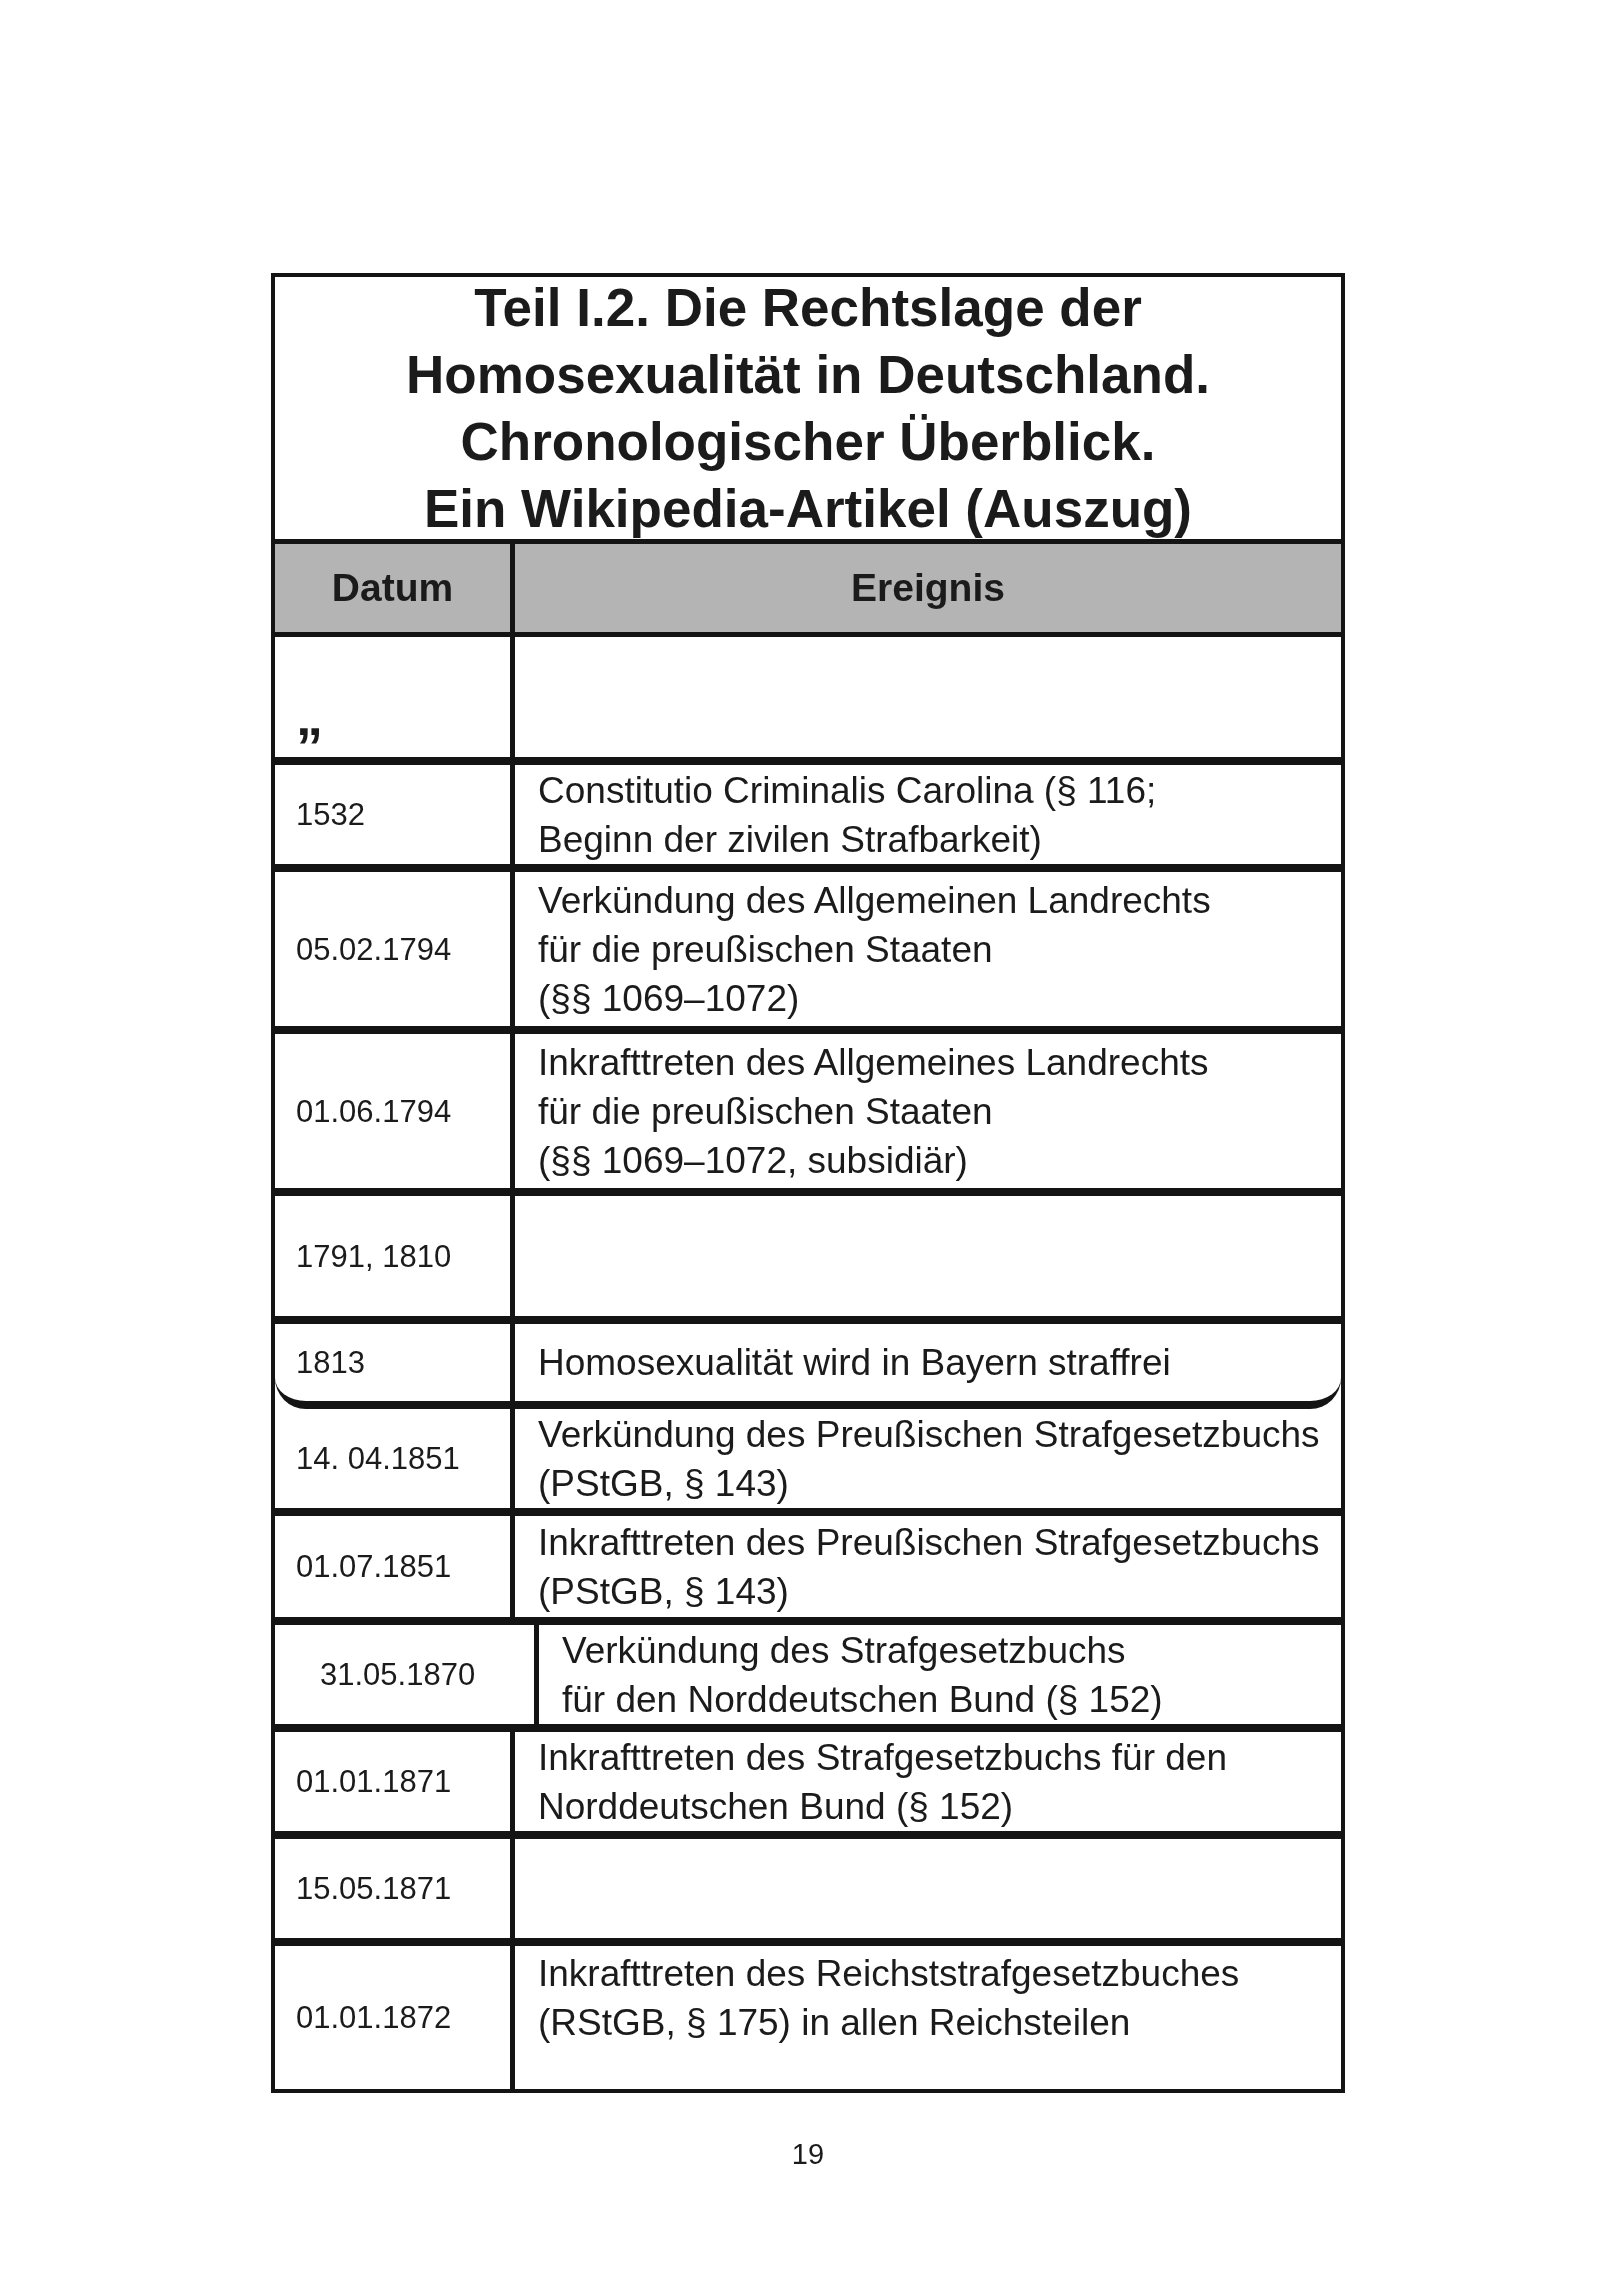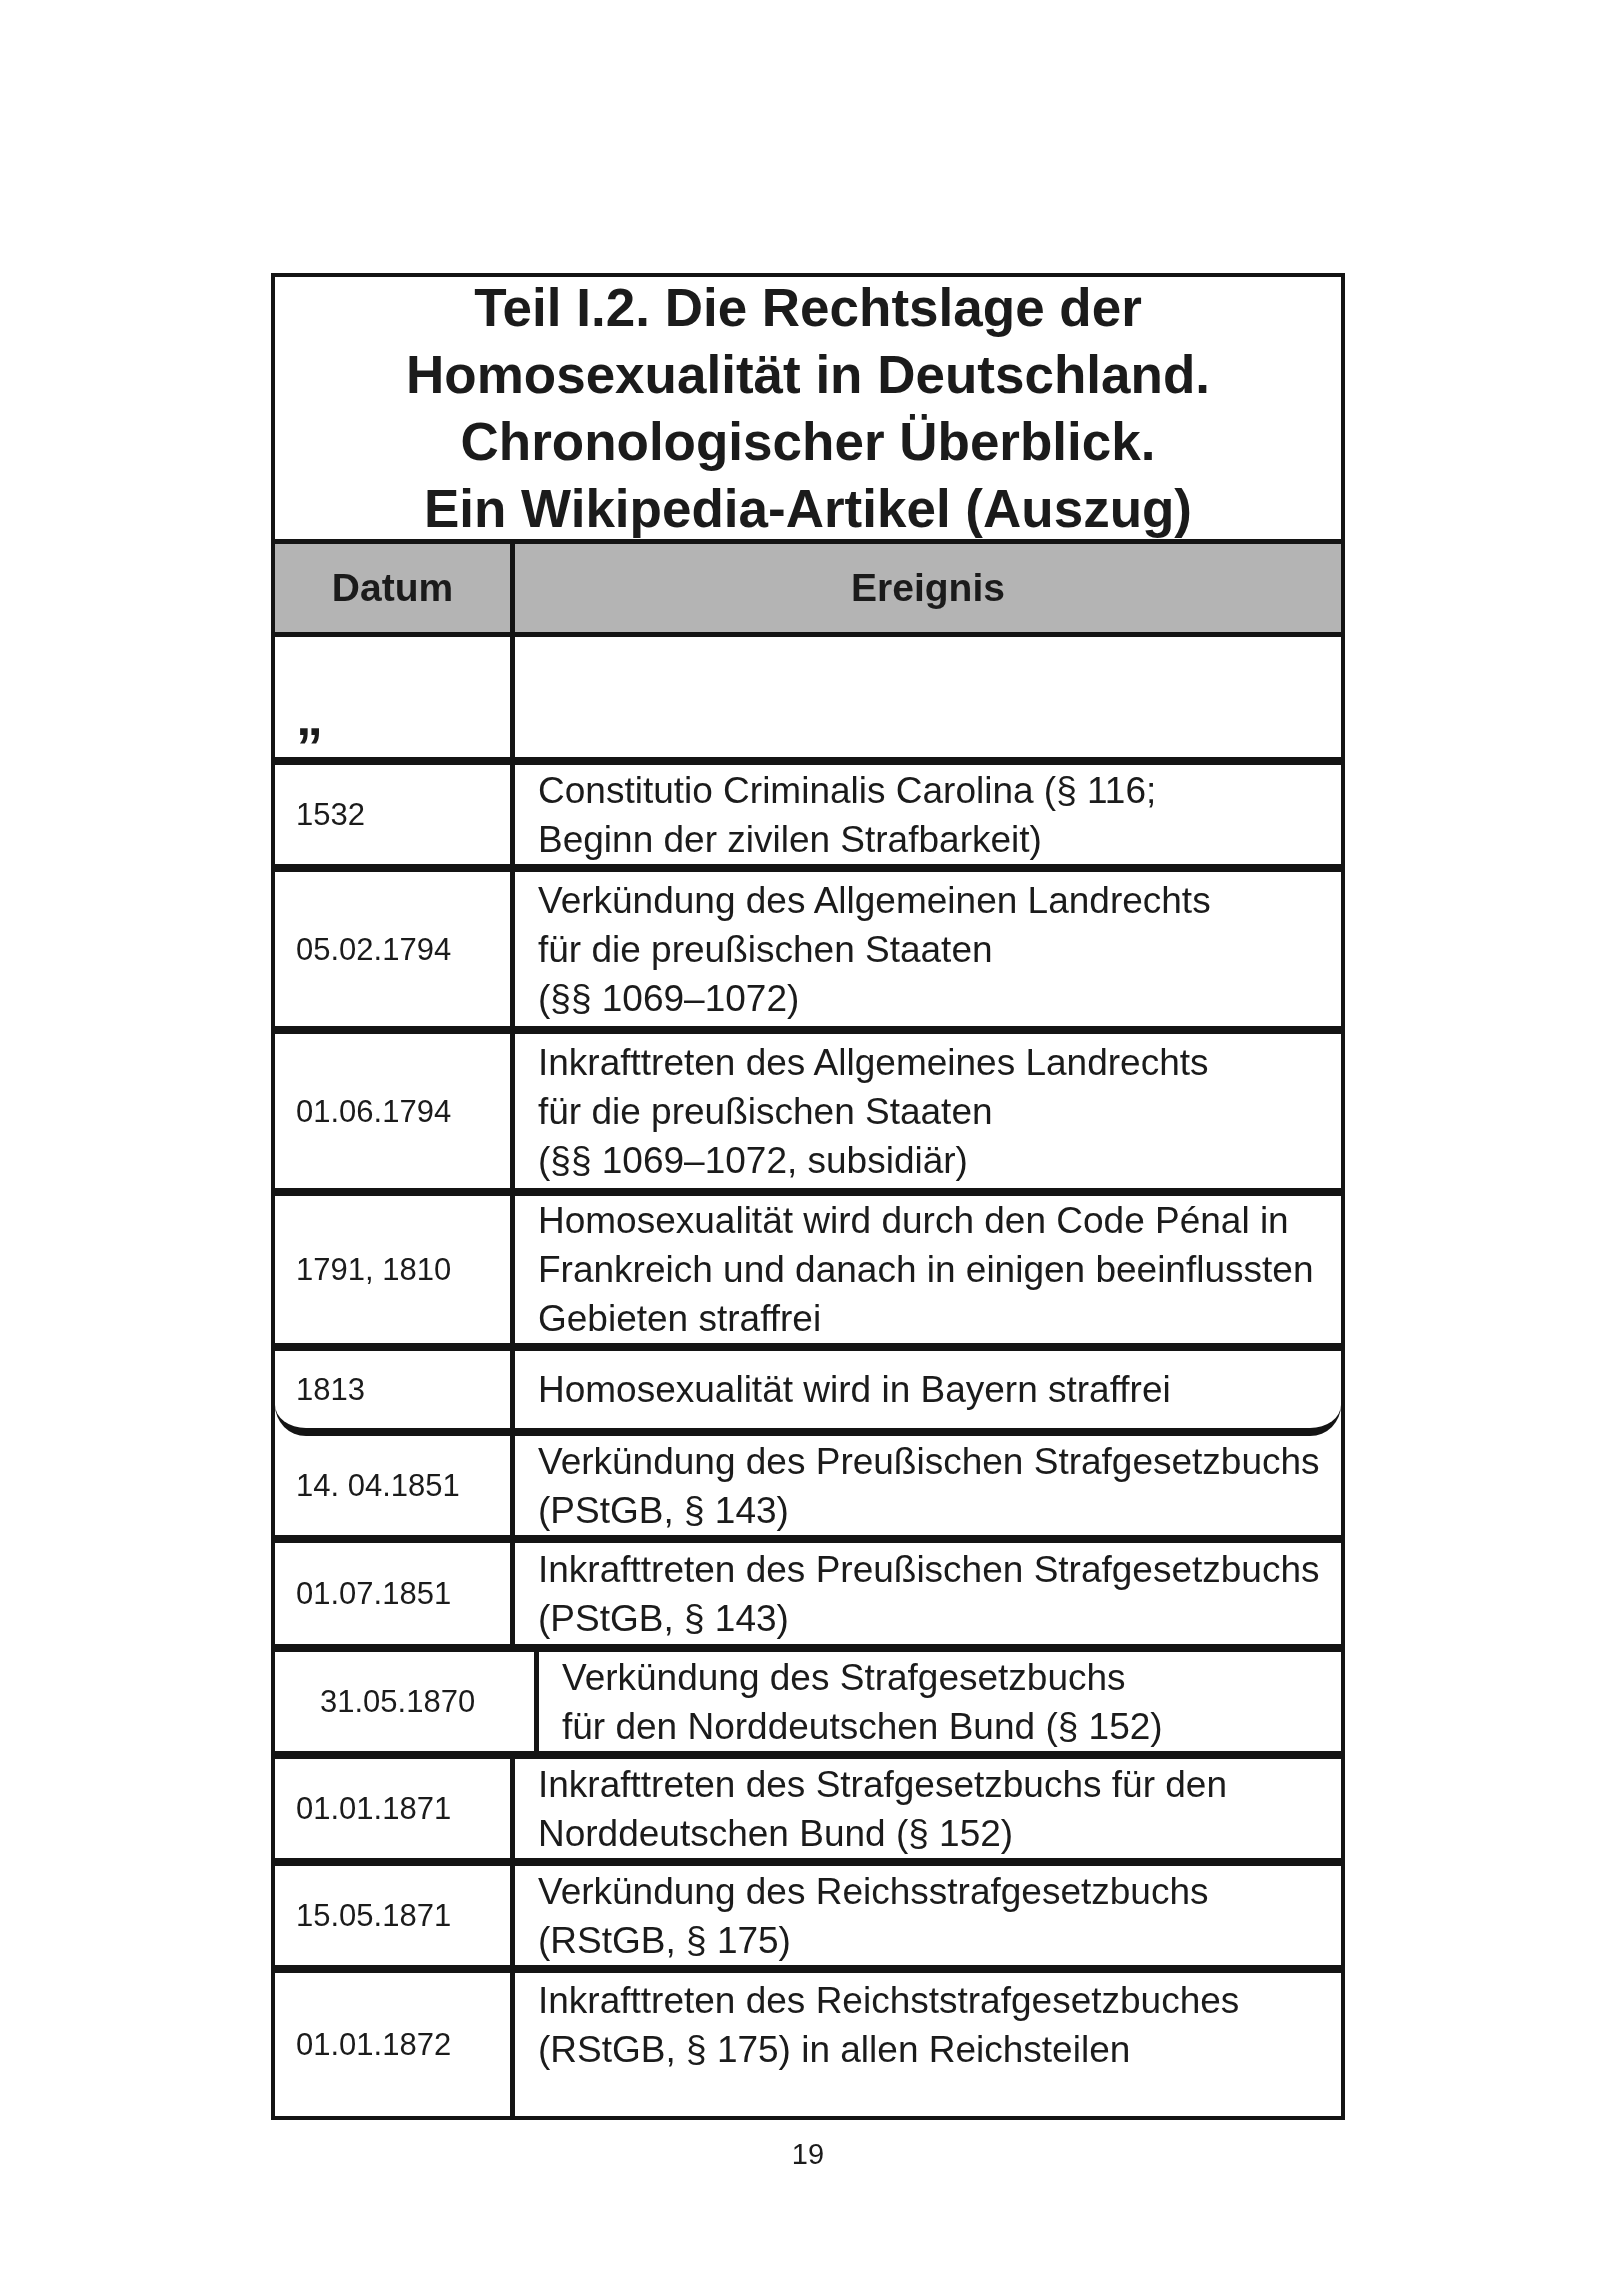--- a/index.html
+++ b/index.html
@@ -146,23 +146,20 @@
 
     <div class="trow r3">
       <div class="date-col date-cell">01.06.1794</div>
       <div class="event-col event-cell">Inkrafttreten des Allgemeines Landrechts
 für die preußischen Staaten
 (§§ 1069–1072, subsidiär)</div>
     </div>
 
     <div class="trow r4">
       <div class="date-col date-cell">1791, 1810</div>
-      <div class="event-col event-cell">Homosexualität wird durch den Code Pénal in
-Frankreich und danach in einigen beeinflussten
-Gebieten straffrei</div>
     </div>
 
     <div class="trow r5">
       <div class="date-col date-cell">1813</div>
       <div class="event-col event-cell">Homosexualität wird in Bayern straffrei</div>
     </div>
 
     <div class="trow r6">
       <div class="date-col date-cell">14. 04.1851</div>
       <div class="event-col event-cell">Verkündung des Preußischen Strafgesetzbuchs
@@ -182,22 +179,20 @@
     </div>
 
     <div class="trow r9">
       <div class="date-col date-cell">01.01.1871</div>
       <div class="event-col event-cell">Inkrafttreten des Strafgesetzbuchs für den
 Norddeutschen Bund (§ 152)</div>
     </div>
 
     <div class="trow r10">
       <div class="date-col date-cell">15.05.1871</div>
-      <div class="event-col event-cell">Verkündung des Reichsstrafgesetzbuchs
-(RStGB, § 175)</div>
     </div>
 
     <div class="trow r11">
       <div class="date-col date-cell">01.01.1872</div>
       <div class="event-col event-cell">Inkrafttreten des Reichststrafgesetzbuches
 (RStGB, § 175) in allen Reichsteilen</div>
     </div>
 
   </div>
 

